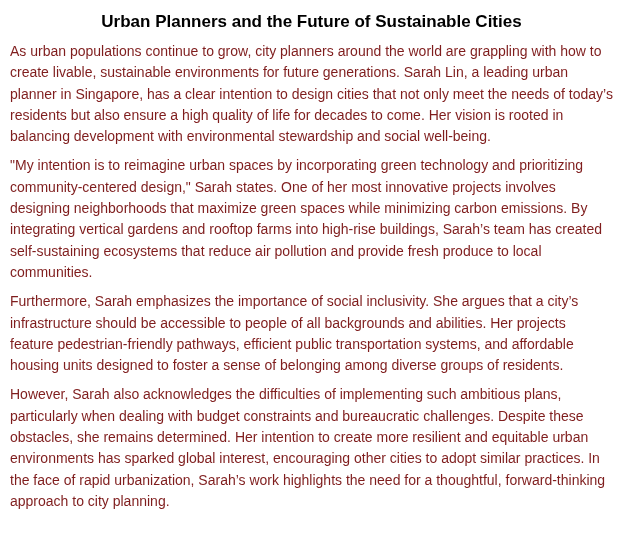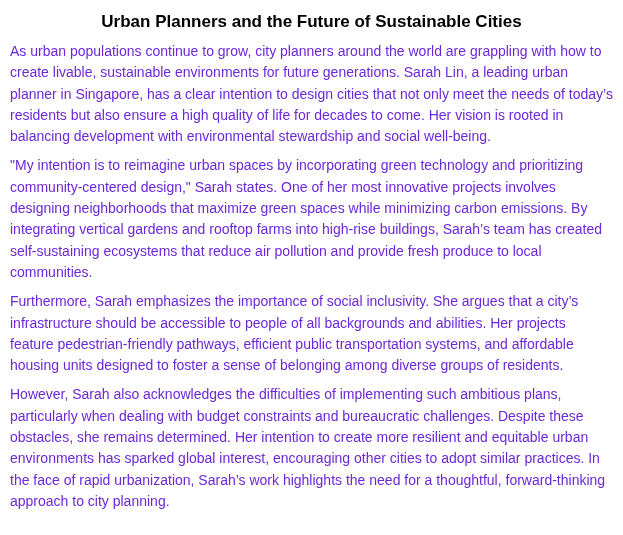--- a/index.html
+++ b/index.html
@@ -25,21 +25,21 @@
     text-align: center;
     margin: 11px 0 8px 0;
     color: #000000;
   }
   .article-paragraph {
     font-size: 14px;
     line-height: 21.3px;
     font-weight: normal;
     text-align: left;
     margin: 8px 0;
-    color: #6d28d9;
+    color: #7f1d1d;
   }
 </style>
 </head>
 <body>
 
 <div class="page">
   <h1 class="article-title">Urban Planners and the Future of Sustainable Cities</h1>
 
   <p class="article-paragraph">As urban populations continue to grow, city planners around the world are grappling with how to create livable, sustainable environments for future generations. Sarah Lin, a leading urban planner in Singapore, has a clear intention to design cities that not only meet the needs of today’s residents but also ensure a high quality of life for decades to come. Her vision is rooted in balancing development with environmental stewardship and social well-being.</p>
 

